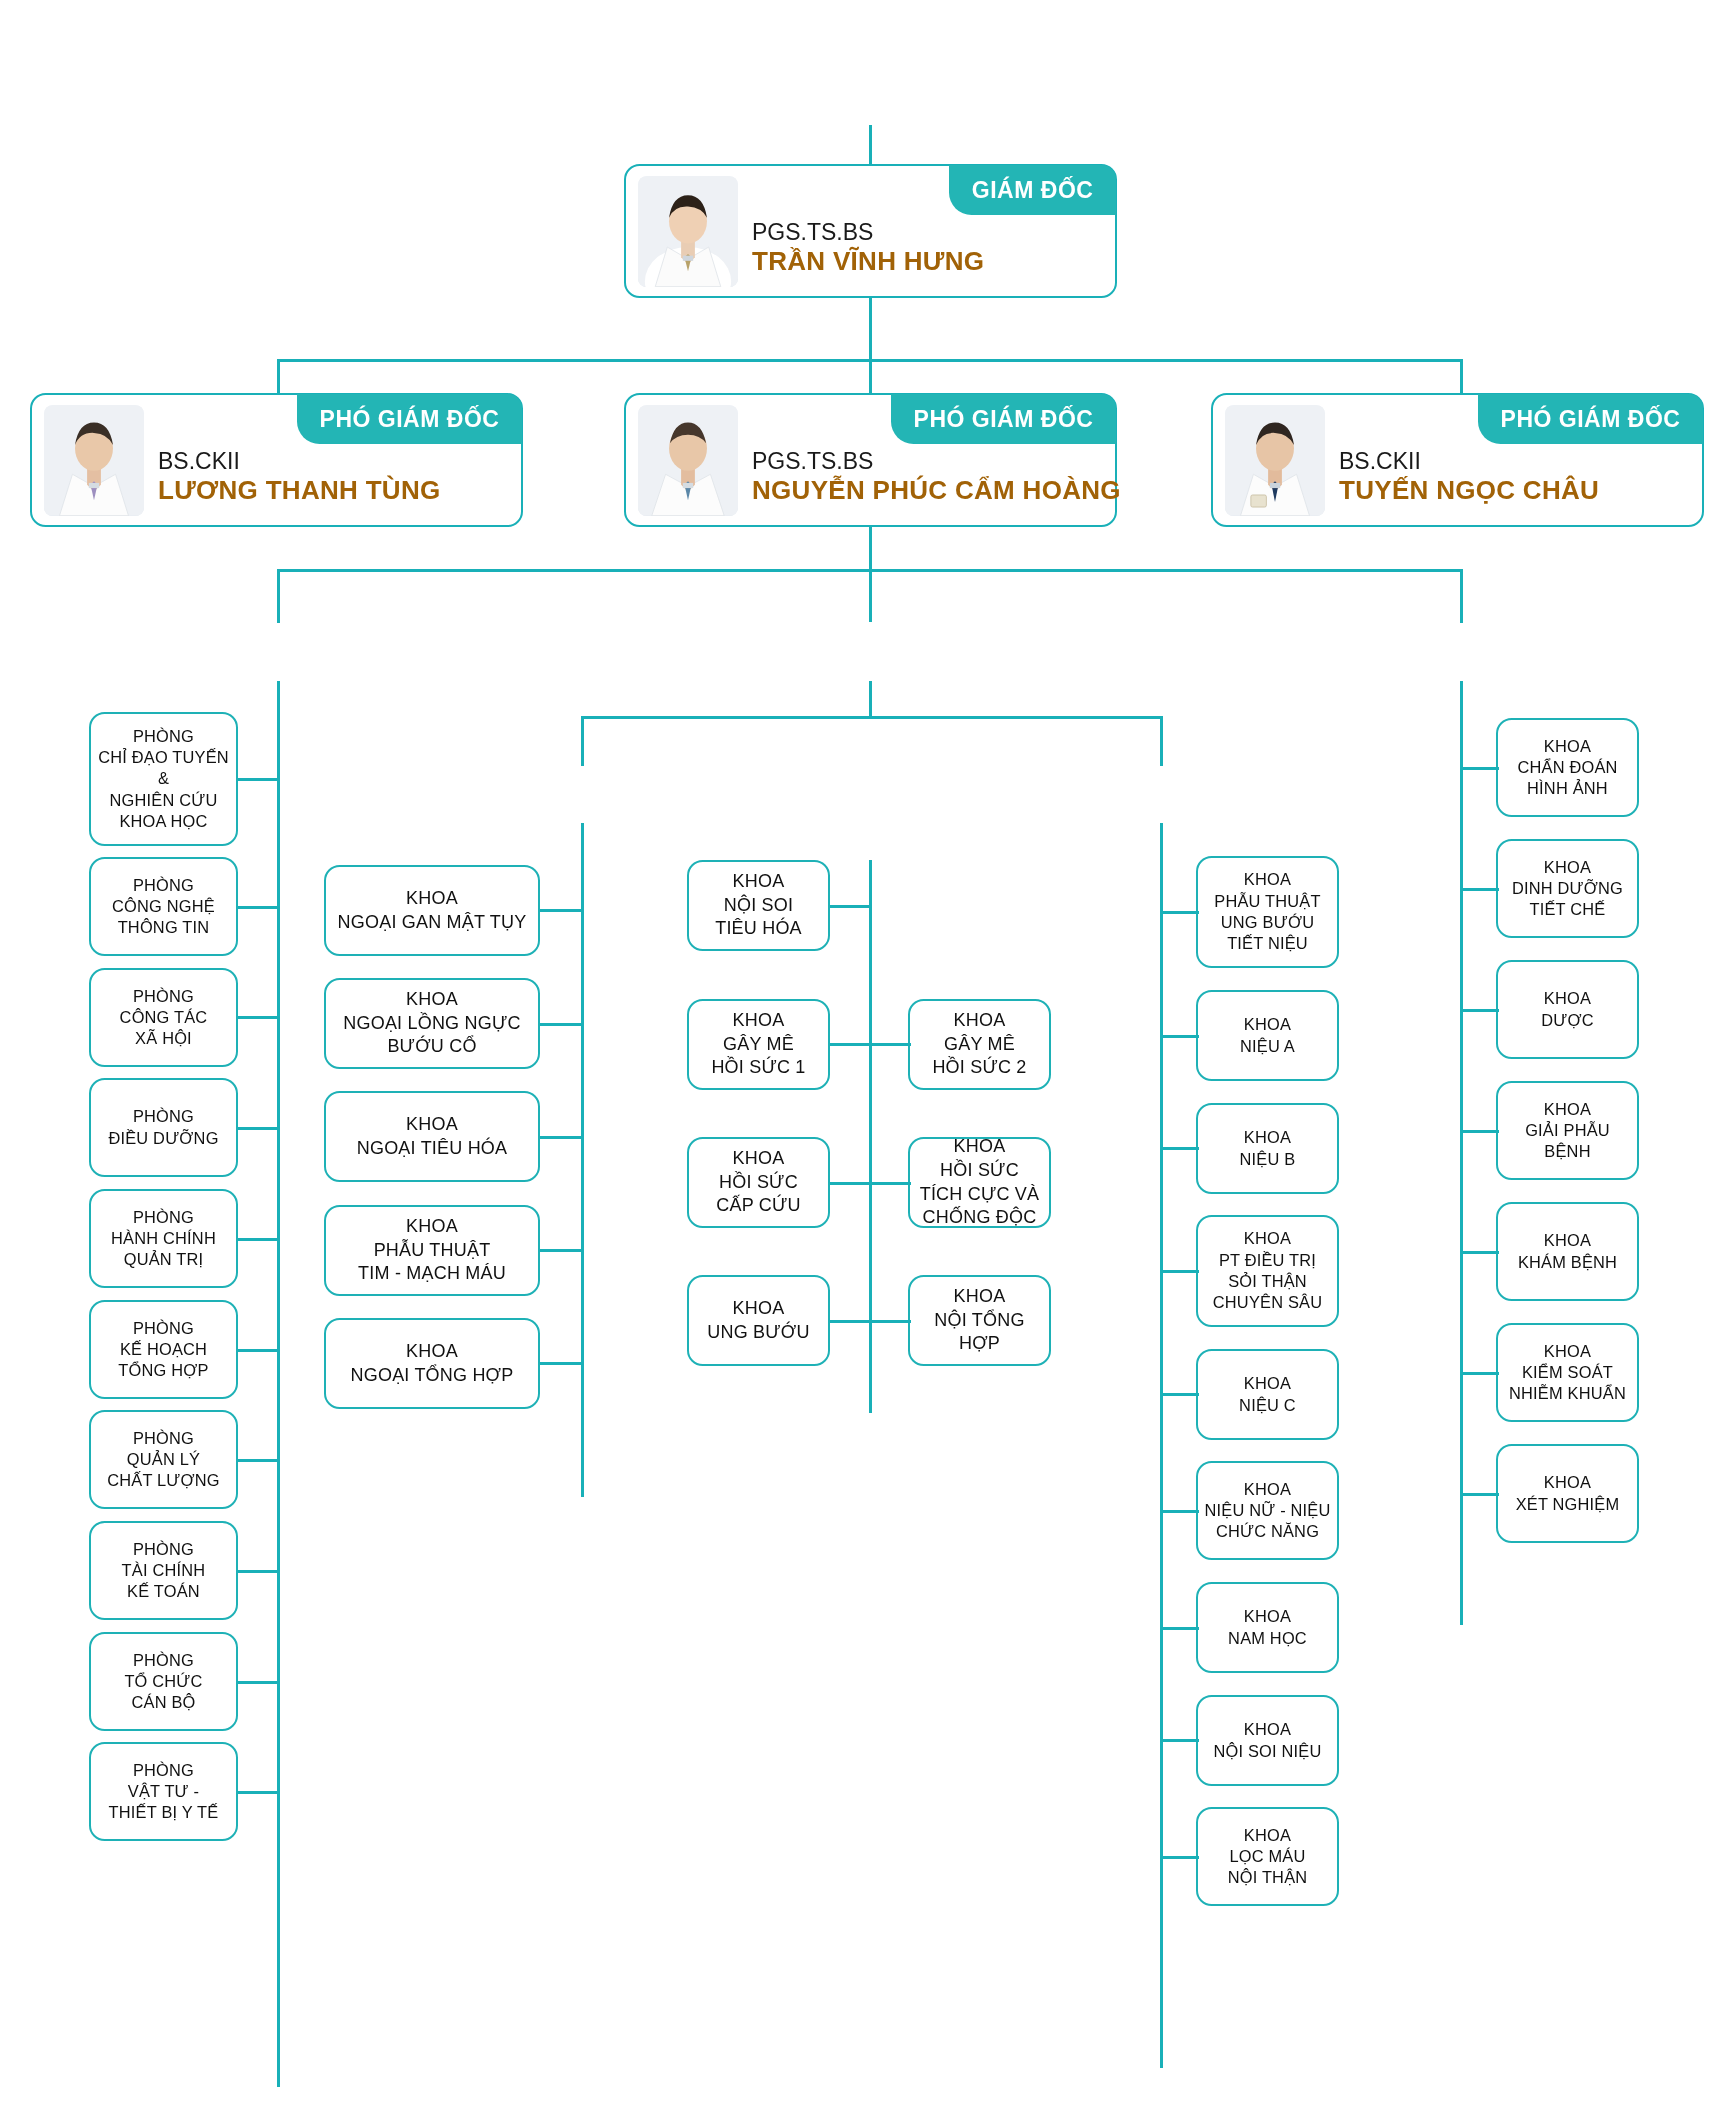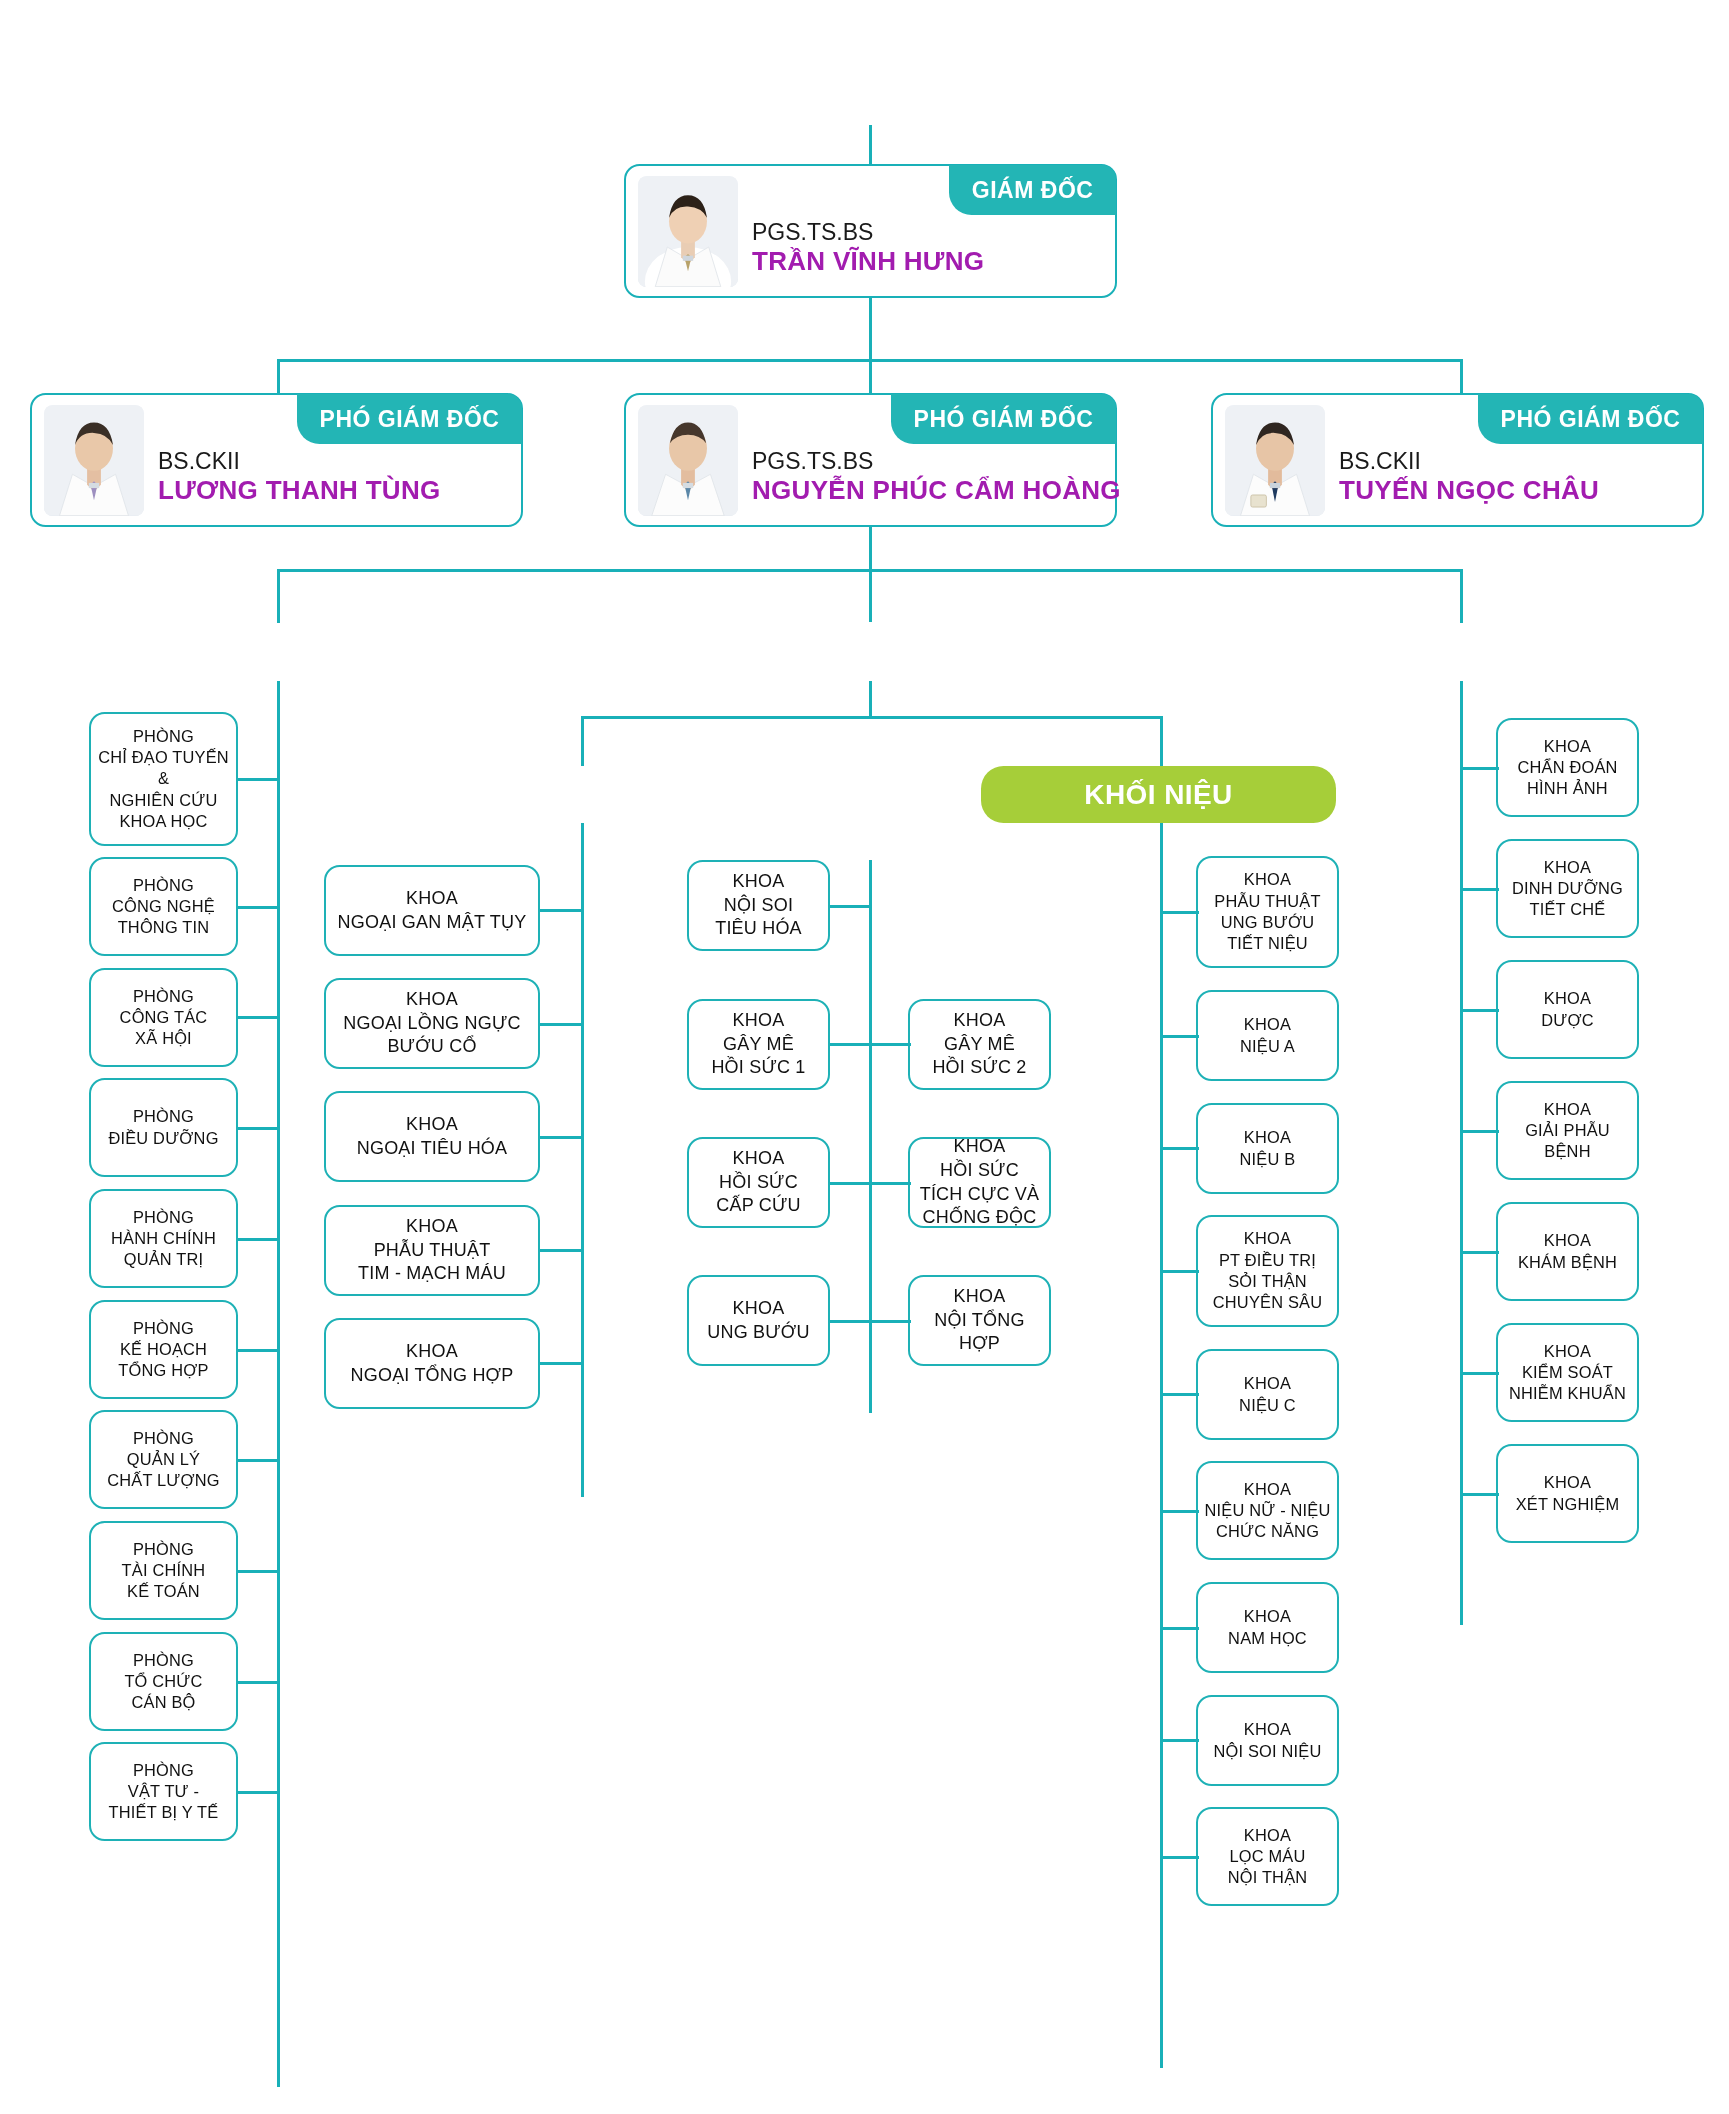--- a/index.html
+++ b/index.html
@@ -75,21 +75,21 @@
   }
   .person-degree {
     font-size: 23px;
     color: #1a1a1a;
     line-height: 1.15;
     white-space: nowrap;
   }
   .person-name {
     font-size: 26px;
     font-weight: bold;
-    color: #a21caf;
+    color: #a16207;
     letter-spacing: 0.3px;
     line-height: 1.2;
     white-space: nowrap;
   }
 
   
   .pillar {
     position: absolute;
     background: #1d9e9e;
     border-radius: 19px;
@@ -233,21 +233,20 @@
   <div class="ln v" style="left:1460px; top:569px; height:54px;"></div>
 
 
   <div class="ln v" style="left:277px; top:681px; height:1406px;"></div>
 
   <div class="ln v" style="left:869px; top:681px; height:36px;"></div>
   <div class="ln h" style="left:581px; top:716px; width:581px;"></div>
   <div class="ln v" style="left:581px; top:716px; height:50px;"></div>
   <div class="ln v" style="left:1160px; top:716px; height:50px;"></div>
 
-  <div class="group-green" style="left:981px; top:766px; width:355px; height:57px;">KHỐI NIỆU</div>
 
   <div class="ln v" style="left:581px; top:823px; height:674px;"></div>
 
   <div class="ln v" style="left:1160px; top:823px; height:1245px;"></div>
 
   <div class="ln v" style="left:1460px; top:681px; height:944px;"></div>
 
   <div id="nodes-functional">
       <div class="node small" style="left:89px; top:712px; width:149px; height:134px;">
         <span>PHÒNG

